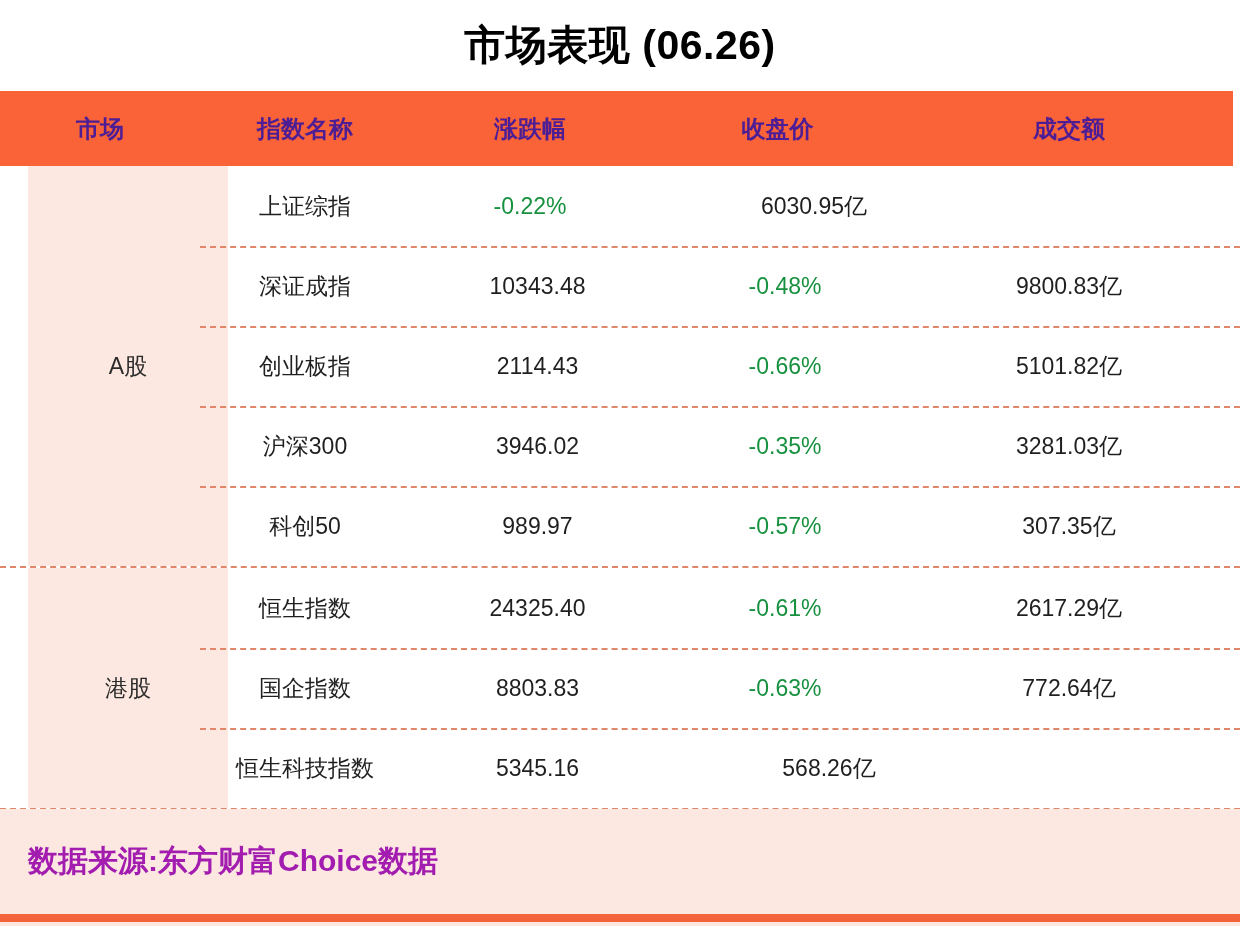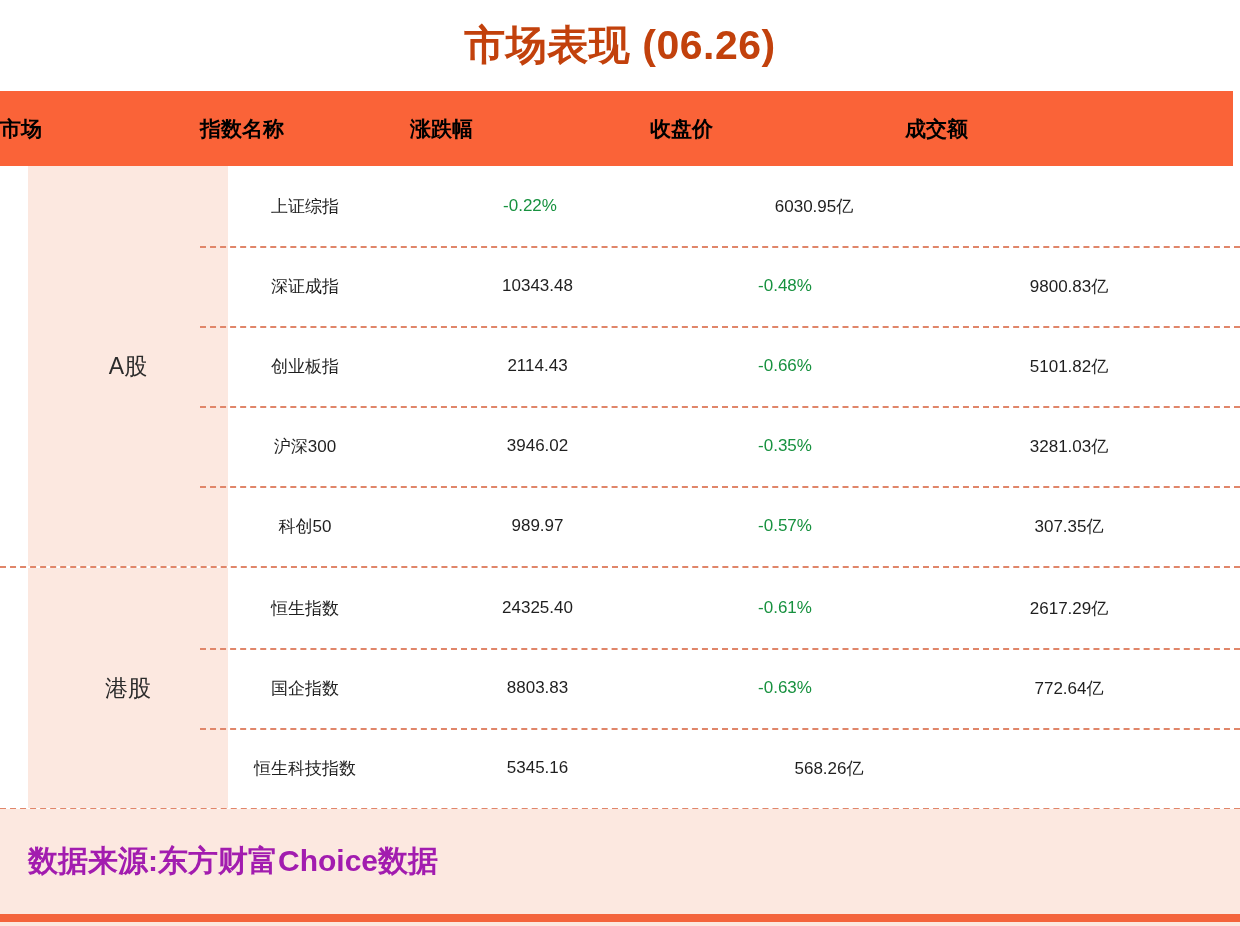--- a/index.html
+++ b/index.html
@@ -27,21 +27,21 @@
     width: 1240px;
     height: 91px;
     display: flex;
     align-items: center;
     justify-content: center;
     background: #ffffff;
   }
   .title-text {
     font-size: 41px;
     font-weight: bold;
-    color: #c2410c;
+    color: #000000;
     letter-spacing: 0.5px;
     white-space: nowrap;
   }
 
   
   .table {
     position: absolute;
     top: 91px;
     left: 0;
     width: 1240px;
@@ -53,23 +53,24 @@
     position: absolute;
     top: 0;
     left: 0;
     width: 1233px;
     height: 75px;
     background: #fa6338;
     display: flex;
     align-items: center;
   }
   .th {
-    font-size: 21px;
+    font-size: 24px;
     font-weight: bold;
-    color: #000000;
+    color: #4c1d95;
+    text-align: center;
     white-space: nowrap;
   }
   .c-market  { width: 200px; }
   .c-name    { width: 210px; }
   .c-close   { width: 255px; }
   .c-change  { width: 240px; }
   .c-amount  { width: 328px; }
 
   
   .tbody {
@@ -118,21 +119,21 @@
     content: "";
     position: absolute;
     top: 0;
     left: 0;
     width: 1040px;
     height: 0;
     border-top: 2px dashed #e0866a;
   }
 
   .cell {
-    font-size: 17px;
+    font-size: 23px;
     color: #1f1f1f;
     text-align: center;
     white-space: nowrap;
   }
   .cell.name   { width: 210px; }
   .cell.close  { width: 255px; }
   .cell.change { width: 240px; font-weight: normal; }
   .cell.amount { width: 328px; }
 
   .down { color: #17913f; }

